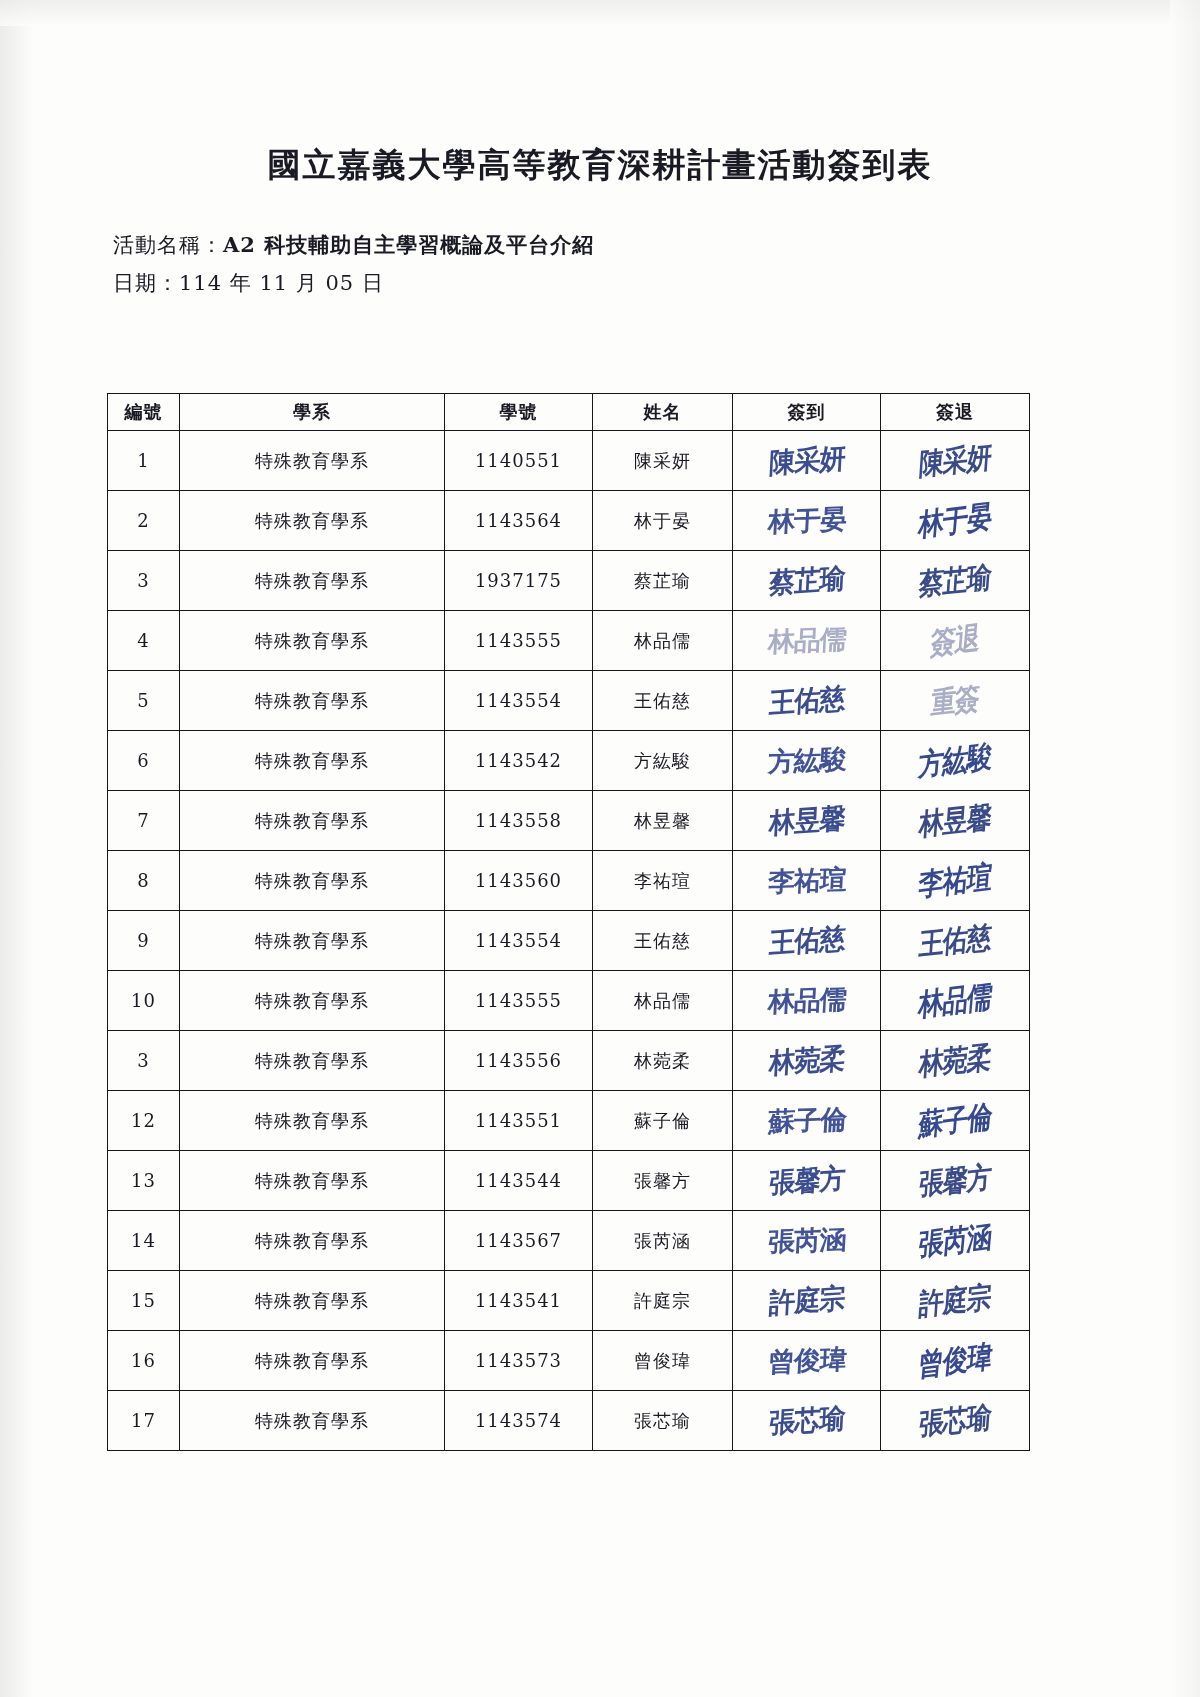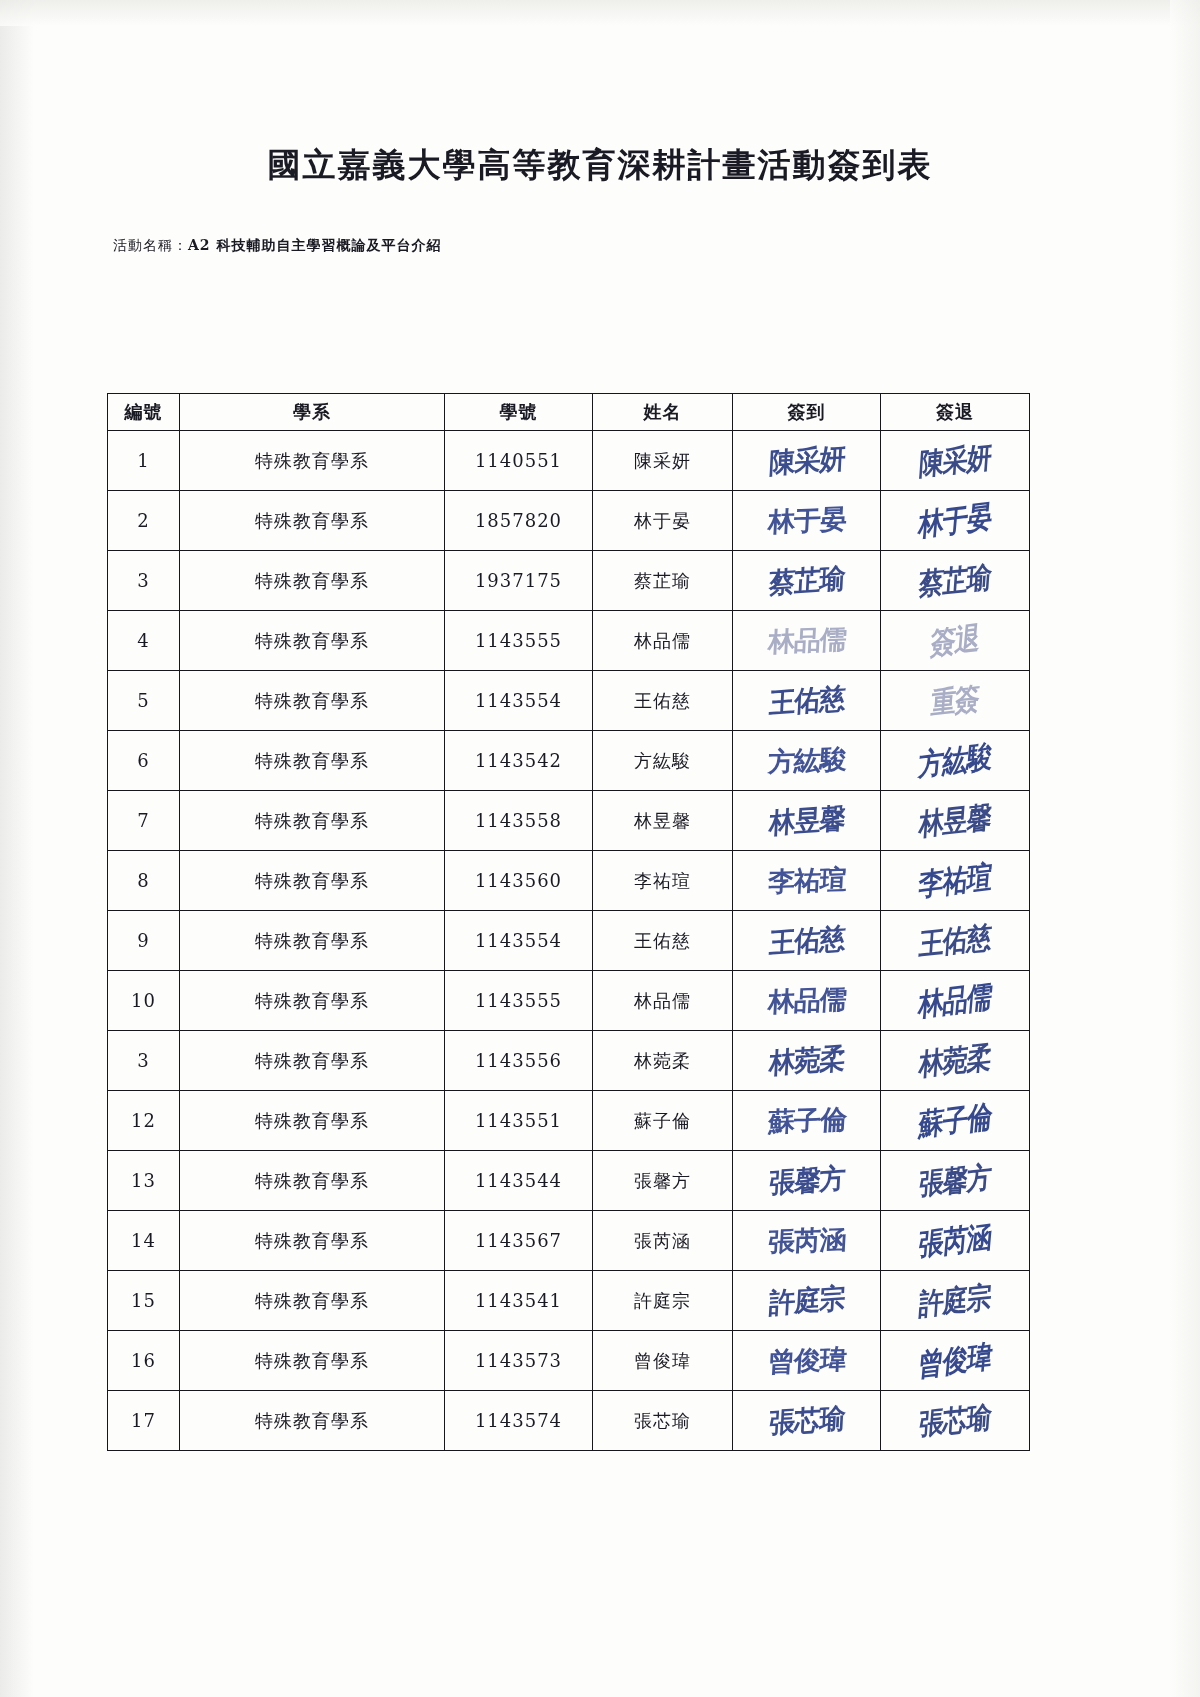--- a/index.html
+++ b/index.html
@@ -54,21 +54,21 @@
     font-weight: bold;
     letter-spacing: 2px;
     font-family: "DejaVu Serif", "Liberation Serif", serif;
   }
 
   .meta {
     position: absolute;
     left: 113px;
     top: 228px;
     width: 900px;
-    font-size: 14px;
+    font-size: 21px;
     line-height: 34px;
     letter-spacing: 1px;
   }
   .meta-row {
     white-space: nowrap;
     margin-bottom: 4px;
   }
   .meta-label {
     font-weight: normal;
   }
@@ -152,20 +152,23 @@
 <div class="page">
   <div class="scan-edge-left"></div>
   <div class="scan-edge-top"></div>
   <div class="scan-edge-right"></div>
 
   <div class="doc-title">國立嘉義大學高等教育深耕計畫活動簽到表</div>
 
   <div class="meta">
     <div class="meta-row">
       <span class="meta-label">活動名稱：</span><span class="meta-value">A2 科技輔助自主學習概論及平台介紹</span>
+    </div>
+    <div class="meta-row">
+      <span class="meta-label">日期：</span><span class="meta-value plain">114 年 11 月 05 日</span>
     </div>
   </div>
 
   <table class="signin">
     <colgroup>
       <col class="col-no">
         <col class="col-dept">
         <col class="col-id">
       <col class="col-name">
         <col class="col-in">
@@ -186,21 +189,21 @@
           <td class="num">1</td>
           <td class="dept">特殊教育學系</td>
           <td class="sid">1140551</td>
           <td class="name">陳采妍</td>
           <td class="sig"><span class="hand ">陳采妍</span></td>
           <td class="sig"><span class="hand v2">陳采妍</span></td>
         </tr>
         <tr>
           <td class="num">2</td>
           <td class="dept">特殊教育學系</td>
-          <td class="sid">1857820</td>
+          <td class="sid">1143564</td>
           <td class="name">林于晏</td>
           <td class="sig"><span class="hand v3">林于晏</span></td>
           <td class="sig"><span class="hand v4">林于晏</span></td>
         </tr>
         <tr>
           <td class="num">3</td>
           <td class="dept">特殊教育學系</td>
           <td class="sid">1937175</td>
           <td class="name">蔡芷瑜</td>
           <td class="sig"><span class="hand ">蔡芷瑜</span></td>

